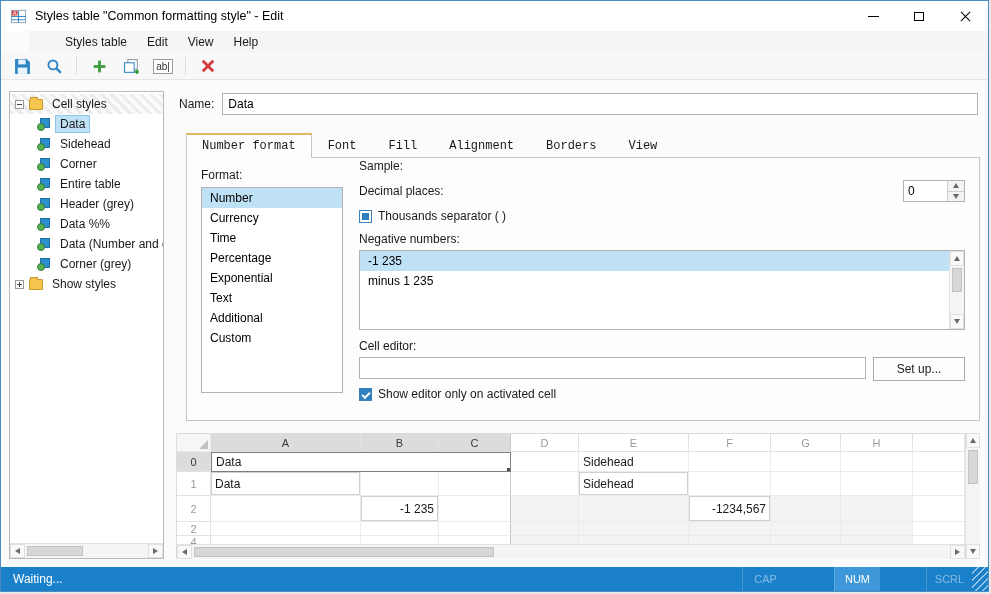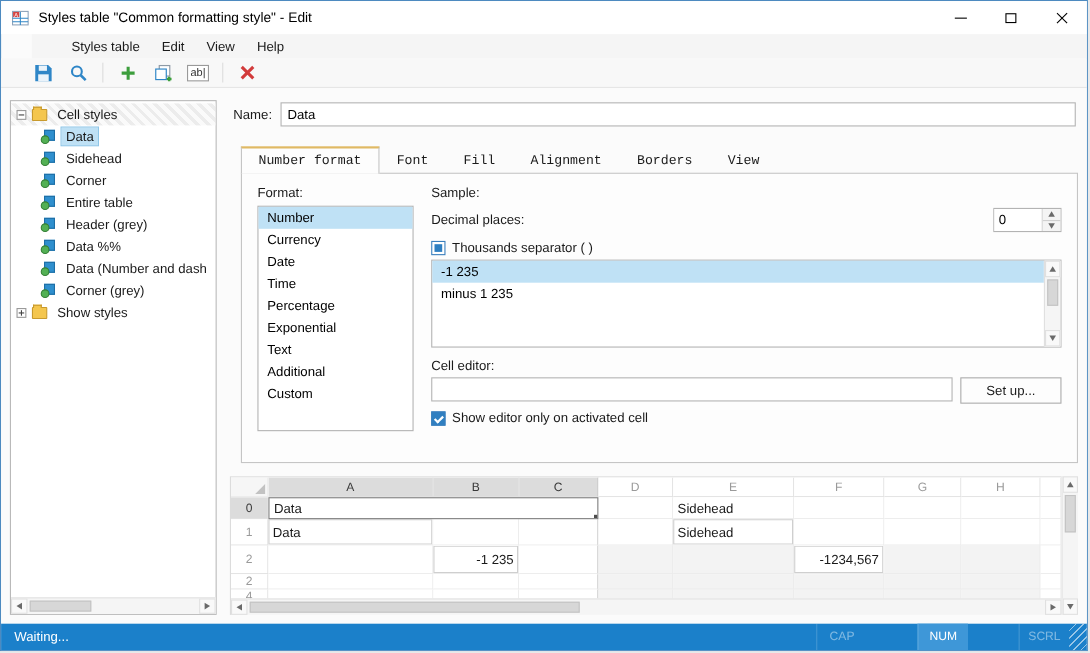--- a/index.html
+++ b/index.html
@@ -20,30 +20,30 @@
   .close-glyph { width:11px; height:11px; position:relative; display:block; }
   .close-glyph::before,.close-glyph::after { content:""; position:absolute; left:-1px; top:5px; width:13px; height:1px; background:#000; }
   .close-glyph::before { transform:rotate(45deg); }
   .close-glyph::after  { transform:rotate(-45deg); }
 
   
   .menubar { height:22px; background:#f5f5f5; display:flex; align-items:center; padding-left:26px; flex:0 0 22px;margin-left:28px; }
   .menu-item { font-size:12px; color:#1a1a1a; padding:2px 10px; }
 
   
-  .toolbar { height:27px; background:#f8f8f8; border-bottom:1px solid #e6e6e6; display:flex; align-items:center; padding-left:25px; gap:6px; flex:0 0 27px; }
+  .toolbar { height:27px; background:#f8f8f8; border-bottom:1px solid #e6e6e6; display:flex; align-items:center; padding-left:8px; gap:6px; flex:0 0 27px; }
   .tb-btn { width:26px; height:22px; display:flex; align-items:center; justify-content:center; border:1px solid transparent; }
   .tb-sep { width:1px; height:18px; background:#dcdcdc; margin:0 3px; }
   .rename-box { font-size:10px; color:#333; border:1px solid #9a9a9a; background:#fff; padding:0 2px; line-height:13px; }
 
   
   .main { flex:1; display:flex; padding:11px 8px 8px 8px; gap:12px; background:#fbfbfb; min-height:0; }
 
   
-  .treepanel { width:188px; border:1px solid #b9b9b9; background:#fff; display:flex; flex-direction:column; }
+  .treepanel { width:155px; border:1px solid #b9b9b9; background:#fff; display:flex; flex-direction:column; }
   .tree { flex:1; padding-top:2px; overflow:hidden; font-size:12px; color:#1a1a1a; }
   .tree-root { display:flex; align-items:center; gap:5px; height:20px; padding-left:5px;
                background:repeating-linear-gradient(45deg,#ececec 0 3px,#fafafa 3px 7px); }
   .tree-root.plain { background:none; }
   .expander { width:9px; height:9px; border:1px solid #9a9a9a; background:#fff; position:relative; flex:0 0 9px; }
   .expander::before { content:""; position:absolute; left:1px; right:1px; top:3px; height:1px; background:#444; }
   .expander.plus::after { content:""; position:absolute; top:1px; bottom:1px; left:3px; width:1px; background:#444; }
   .folder { width:14px; height:11px; background:#f4c64e; border:1px solid #c89a2d; border-radius:1px; position:relative; flex:0 0 14px; }
   .folder::before { content:""; position:absolute; top:-3px; left:0; width:6px; height:2px; background:#f4c64e; border:1px solid #c89a2d; border-bottom:none; }
   .tree-item { display:flex; align-items:center; gap:6px; height:20px; padding-left:27px; }
@@ -71,21 +71,21 @@
   .name-row { display:flex; align-items:center; gap:8px; margin:2px 2px 0 3px; }
   .name-row label { font-size:12px; color:#1a1a1a; }
   .txt { height:22px; border:1px solid #b3b3b3; background:#fff; font-size:12px; padding:0 5px; }
   .name-input { flex:1; }
 
   .tabs { display:flex; margin:18px 0 0 10px; position:relative; z-index:2;font-family:Liberation Mono, monospace; }
   .tab { font-size:12px; color:#1a1a1a; padding:5px 15px 4px; border:1px solid transparent; border-bottom:none; }
   .tab.active { background:#fdfdfd; border-color:#c5c5c5; border-top:2px solid #e0b964; margin-bottom:-1px; padding-top:4px; }
 
   .panel { border:1px solid #c5c5c5; background:#fdfdfd; margin-left:10px; height:264px;
-           display:flex; gap:16px; padding:10px 14px 28px; position:relative; z-index:1; }
+           display:flex; gap:16px; padding:10px 14px 28px; position:relative; z-index:1;align-items:center; }
   .lbl { font-size:12px; color:#1a1a1a; }
   .format-col { width:142px; display:flex; flex-direction:column; gap:5px; }
   .listbox { border:1px solid #b3b3b3; background:#fff; font-size:12px; }
   .format-list { height:206px; }
   .lb-item { height:20px; line-height:20px; padding-left:8px; }
   .lb-item.selected { background:#bfe1f5; }
 
   .sample-col { flex:1; display:flex; flex-direction:column; min-width:0; }
   .decimal-row { display:flex; align-items:center; margin-top:7px; }
   .decimal-row .lbl { flex:1; }
@@ -295,21 +295,20 @@
         <div class="tab">View</div>
       </div>
 
       <div class="panel">
 
         <div class="format-col">
           <div class="lbl">Format:</div>
           <div class="listbox format-list">
             <div class="lb-item selected">Number</div>
             <div class="lb-item">Currency</div>
-            <div class="lb-item">Date</div>
             <div class="lb-item">Time</div>
             <div class="lb-item">Percentage</div>
             <div class="lb-item">Exponential</div>
             <div class="lb-item">Text</div>
             <div class="lb-item">Additional</div>
             <div class="lb-item">Custom</div>
           </div>
         </div>
 
         <div class="sample-col">
@@ -328,20 +327,21 @@
                   </div>
               </div>
             </div>
           </div>
 
           <label class="check-row mt7">
             <span class="checkbox ind"></span>
             <span>Thousands separator ( )</span>
           </label>
 
+          <div class="lbl mt9">Negative numbers:</div>
           <div class="listbox neg-list">
             <div class="neg-item selected">-1 235</div>
             <div class="neg-item">minus 1 235</div>
             <div class="neg-scroll">
               <div class="sc-btn">
                   <span class="tri tri-up"></span>
                 </div>
               <div class="sc-track">
                   <div class="v-thumb" style="height:24px;"></div>
                 </div>

